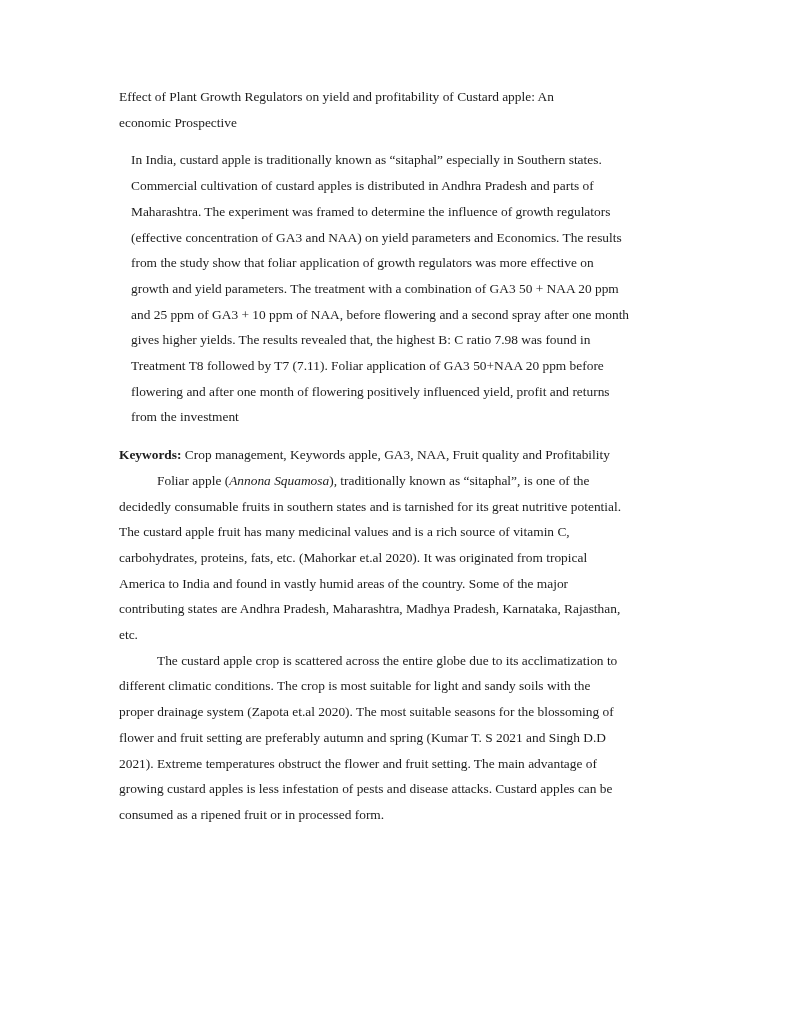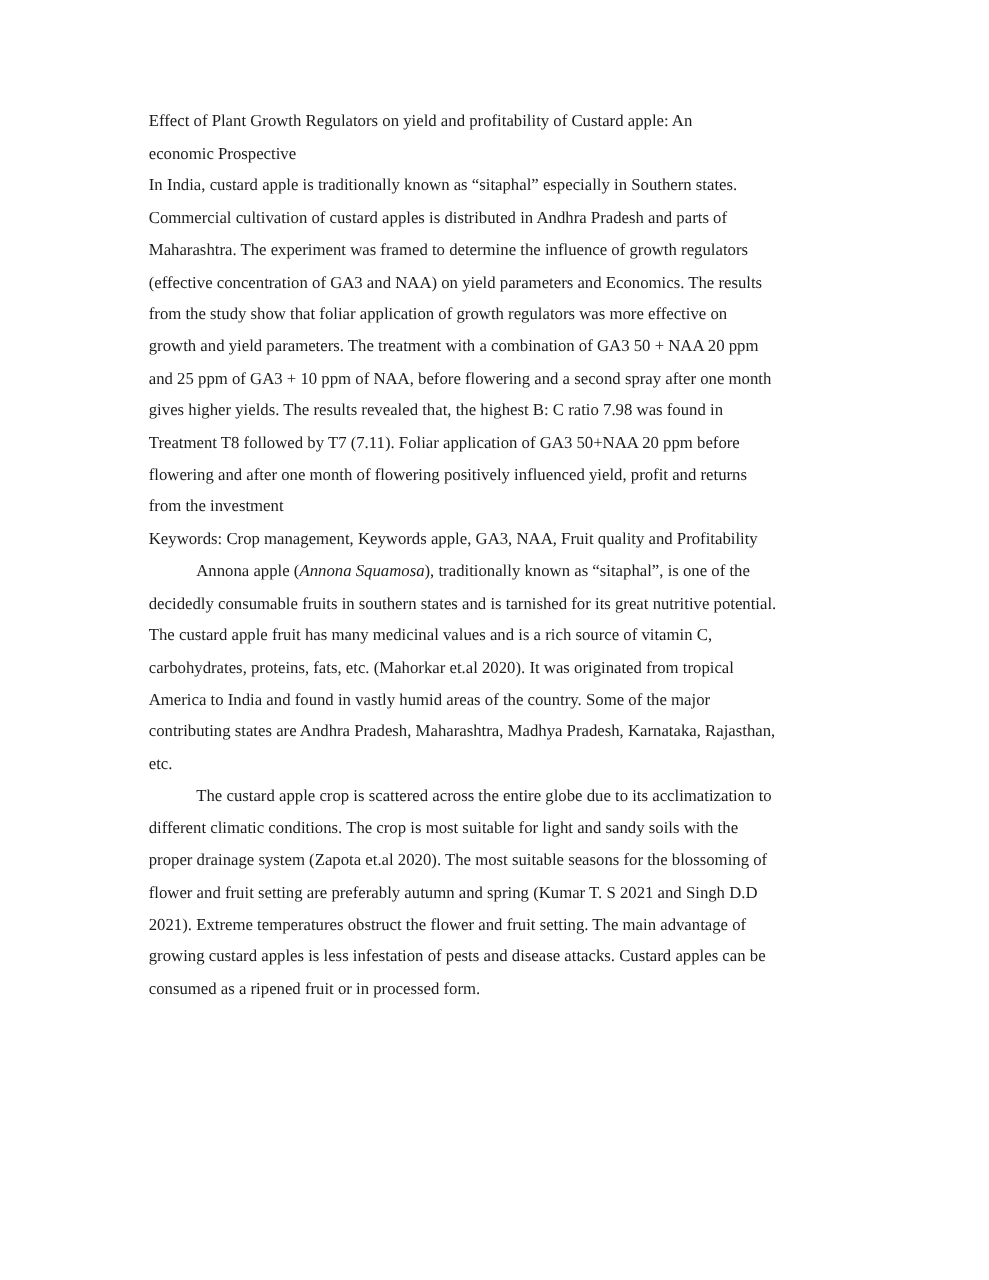--- a/index.html
+++ b/index.html
@@ -31,23 +31,23 @@
   .title {
     margin: 0;
     font-weight: bold;
     font-size: 14px;
     line-height: 25.7px;
   }
   .abstract-heading {
     margin: 52px 0 0 0;
     font-weight: normal;
   }
-  .abstract-body { margin: 0; }
+  .abstract-body { margin: 12px; }
   .keywords { margin: 0; }
-  .bold { font-weight: normal; }
+  .bold { font-weight: bold; }
   .italic { font-style: italic; }
   .section-heading {
     margin: 38px 0 0 0;
     padding-left: 24px;
   }
   .sec-title { margin-left: 34px; }
   .para { margin: 0; text-indent: 38px; }
 </style>
 </head>
 <body>
@@ -69,21 +69,21 @@
 gives higher yields. The results revealed that, the highest B: C ratio 7.98 was found in
 Treatment T8 followed by T7 (7.11). Foliar application of GA3 50+NAA 20 ppm before
 flowering and after one month of flowering positively influenced yield, profit and returns
 from the investment</p>
       <p class="keywords">
         <span class="bold">Keywords:</span><span> Crop management, Keywords apple, GA3, NAA, Fruit quality and Profitability</span>
       </p>
     </section>
 
     <section>
-      <p class="para pre"><span>Annona apple (</span><span class="italic">Annona Squamosa</span><span>), traditionally known as “sitaphal”, is one of the
+      <p class="para pre"><span>Foliar apple (</span><span class="italic">Annona Squamosa</span><span>), traditionally known as “sitaphal”, is one of the
 decidedly consumable fruits in southern states and is tarnished for its great nutritive potential.
 The custard apple fruit has many medicinal values and is a rich source of vitamin C,
 carbohydrates, proteins, fats, etc. (Mahorkar et.al 2020). It was originated from tropical
 America to India and found in vastly humid areas of the country. Some of the major
 contributing states are Andhra Pradesh, Maharashtra, Madhya Pradesh, Karnataka, Rajasthan,
 etc.</span></p>
       <p class="para pre">The custard apple crop is scattered across the entire globe due to its acclimatization to
 different climatic conditions. The crop is most suitable for light and sandy soils with the
 proper drainage system (Zapota et.al 2020). The most suitable seasons for the blossoming of
 flower and fruit setting are preferably autumn and spring (Kumar T. S 2021 and Singh D.D

